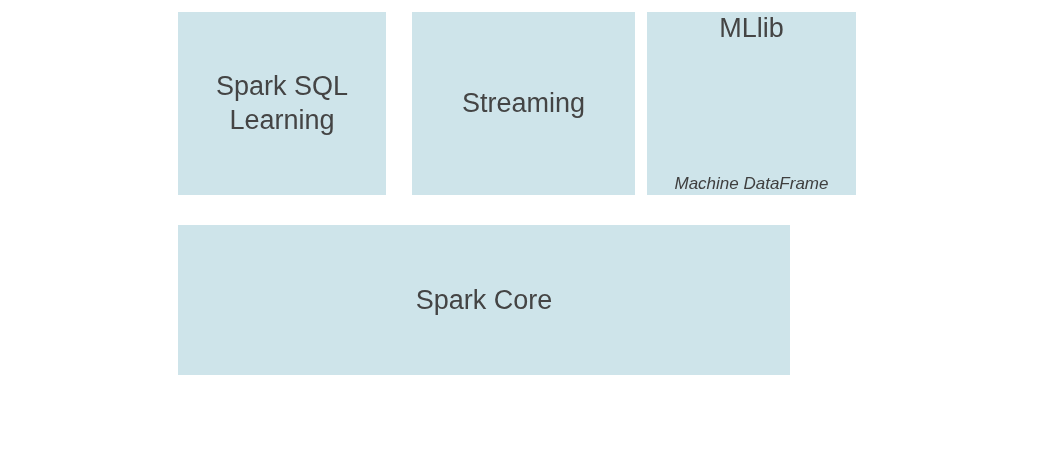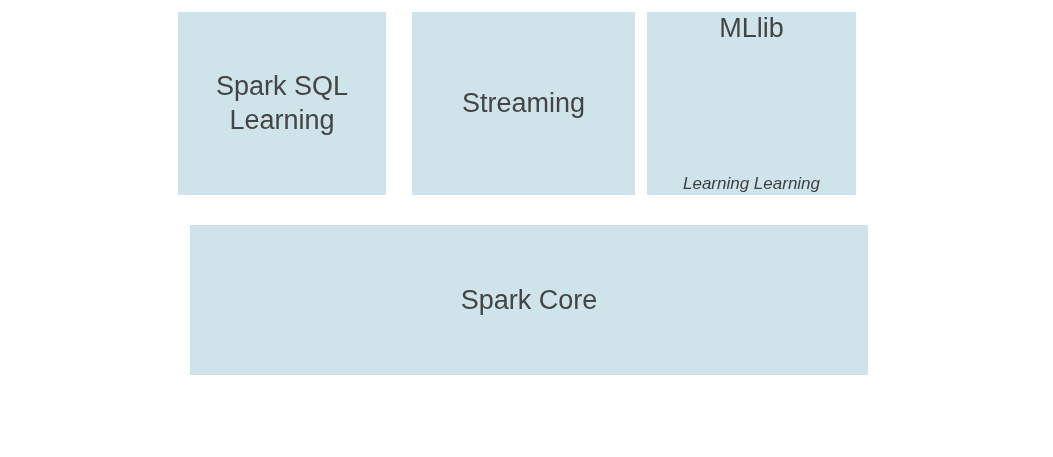--- a/index.html
+++ b/index.html
@@ -46,40 +46,40 @@
     font-style: italic;
     font-weight: 400;
     color: #3f3f3f;
     white-space: nowrap;
     margin-top: 2px;
   }
   
   #box-spark-sql   { left: 178px; top: 12px;  width: 208px; height: 183px; }
   #box-streaming   { left: 412px; top: 12px;  width: 223px; height: 183px; }
   #box-mllib       { left: 647px; top: 12px;  width: 209px; height: 183px; justify-content: space-between; }
-  #box-spark-core  { left: 190px; top: 225px; width: 678px; height: 150px; }
+  #box-spark-core  { left: 178px; top: 225px; width: 612px; height: 150px; }
 
   #box-spark-sql .box-title { line-height: 1.24; }
 </style>
 </head>
 <body>
 
 <div id="diagram">
 
   <div class="stack-box" id="box-spark-sql">
     <span class="box-title">Spark SQL</span>
     <span class="box-title">Learning</span>
   </div>
 
   <div class="stack-box" id="box-streaming">
     <span class="box-title">Streaming</span>
   </div>
 
   <div class="stack-box" id="box-mllib">
     <span class="box-title">MLlib</span>
-    <span class="box-subtitle">Learning Learning</span>
+    <span class="box-subtitle">Machine DataFrame</span>
   </div>
 
   <div class="stack-box" id="box-spark-core">
     <span class="box-title">Spark Core</span>
   </div>
 
 </div>
 
 </body></html>

